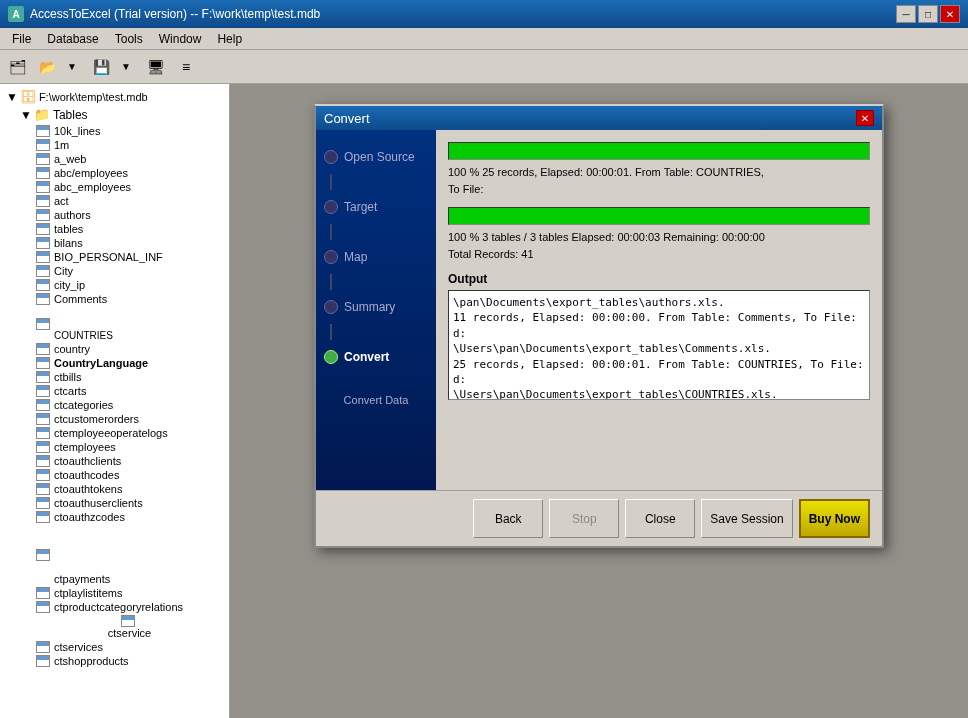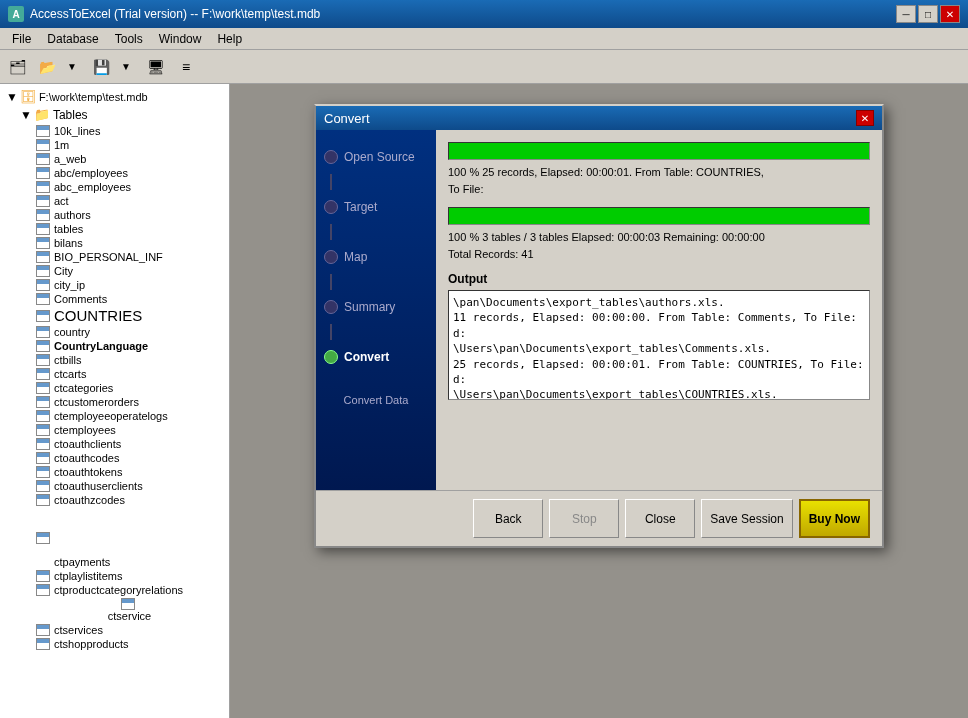--- a/index.html
+++ b/index.html
@@ -448,21 +448,21 @@
               <div class="table-icon-header"></div>
               <div class="table-icon-body"></div>
             </div>
             <span style="font-size: 11px;">Comments</span>
           </div>
           <div class="tree-item" style="padding-left: 32px;">
             <div class="table-icon">
               <div class="table-icon-header"></div>
               <div class="table-icon-body"></div>
             </div>
-            <span style="font-size: 15px;">COUNTRIES</span>
+            <span style="font-size: 10px; margin-top: 23px;">COUNTRIES</span>
           </div>
           <div class="tree-item" style="padding-left: 32px;">
             <div class="table-icon">
               <div class="table-icon-header"></div>
               <div class="table-icon-body"></div>
             </div>
             <span style="font-size: 11px;">country</span>
           </div>
           <div class="tree-item" style="padding-left: 32px;">
             <div class="table-icon">

